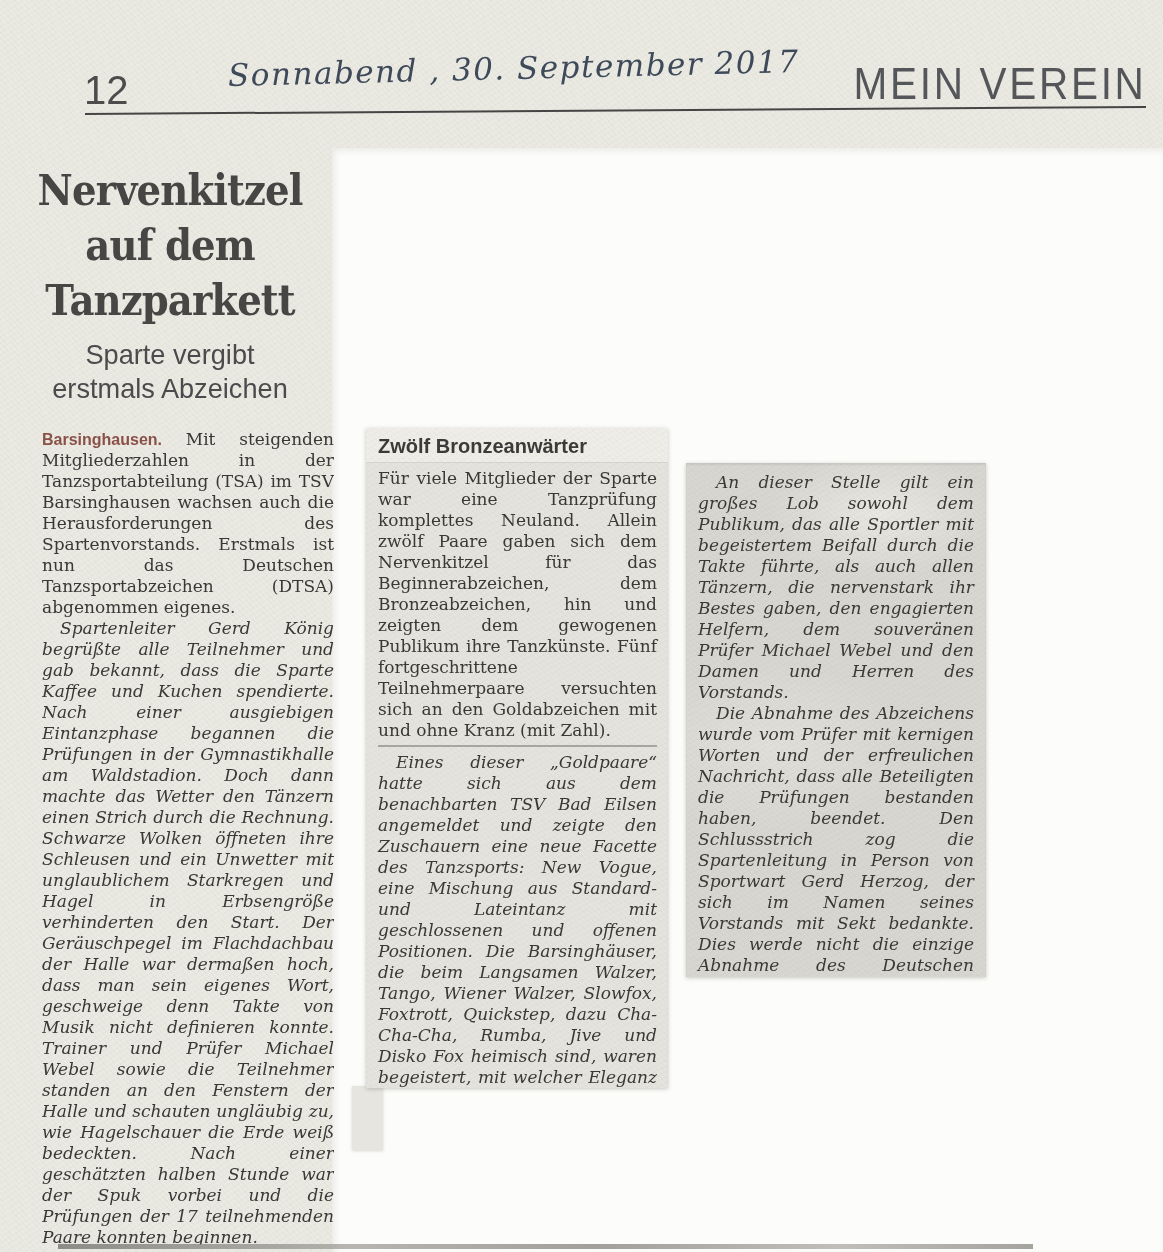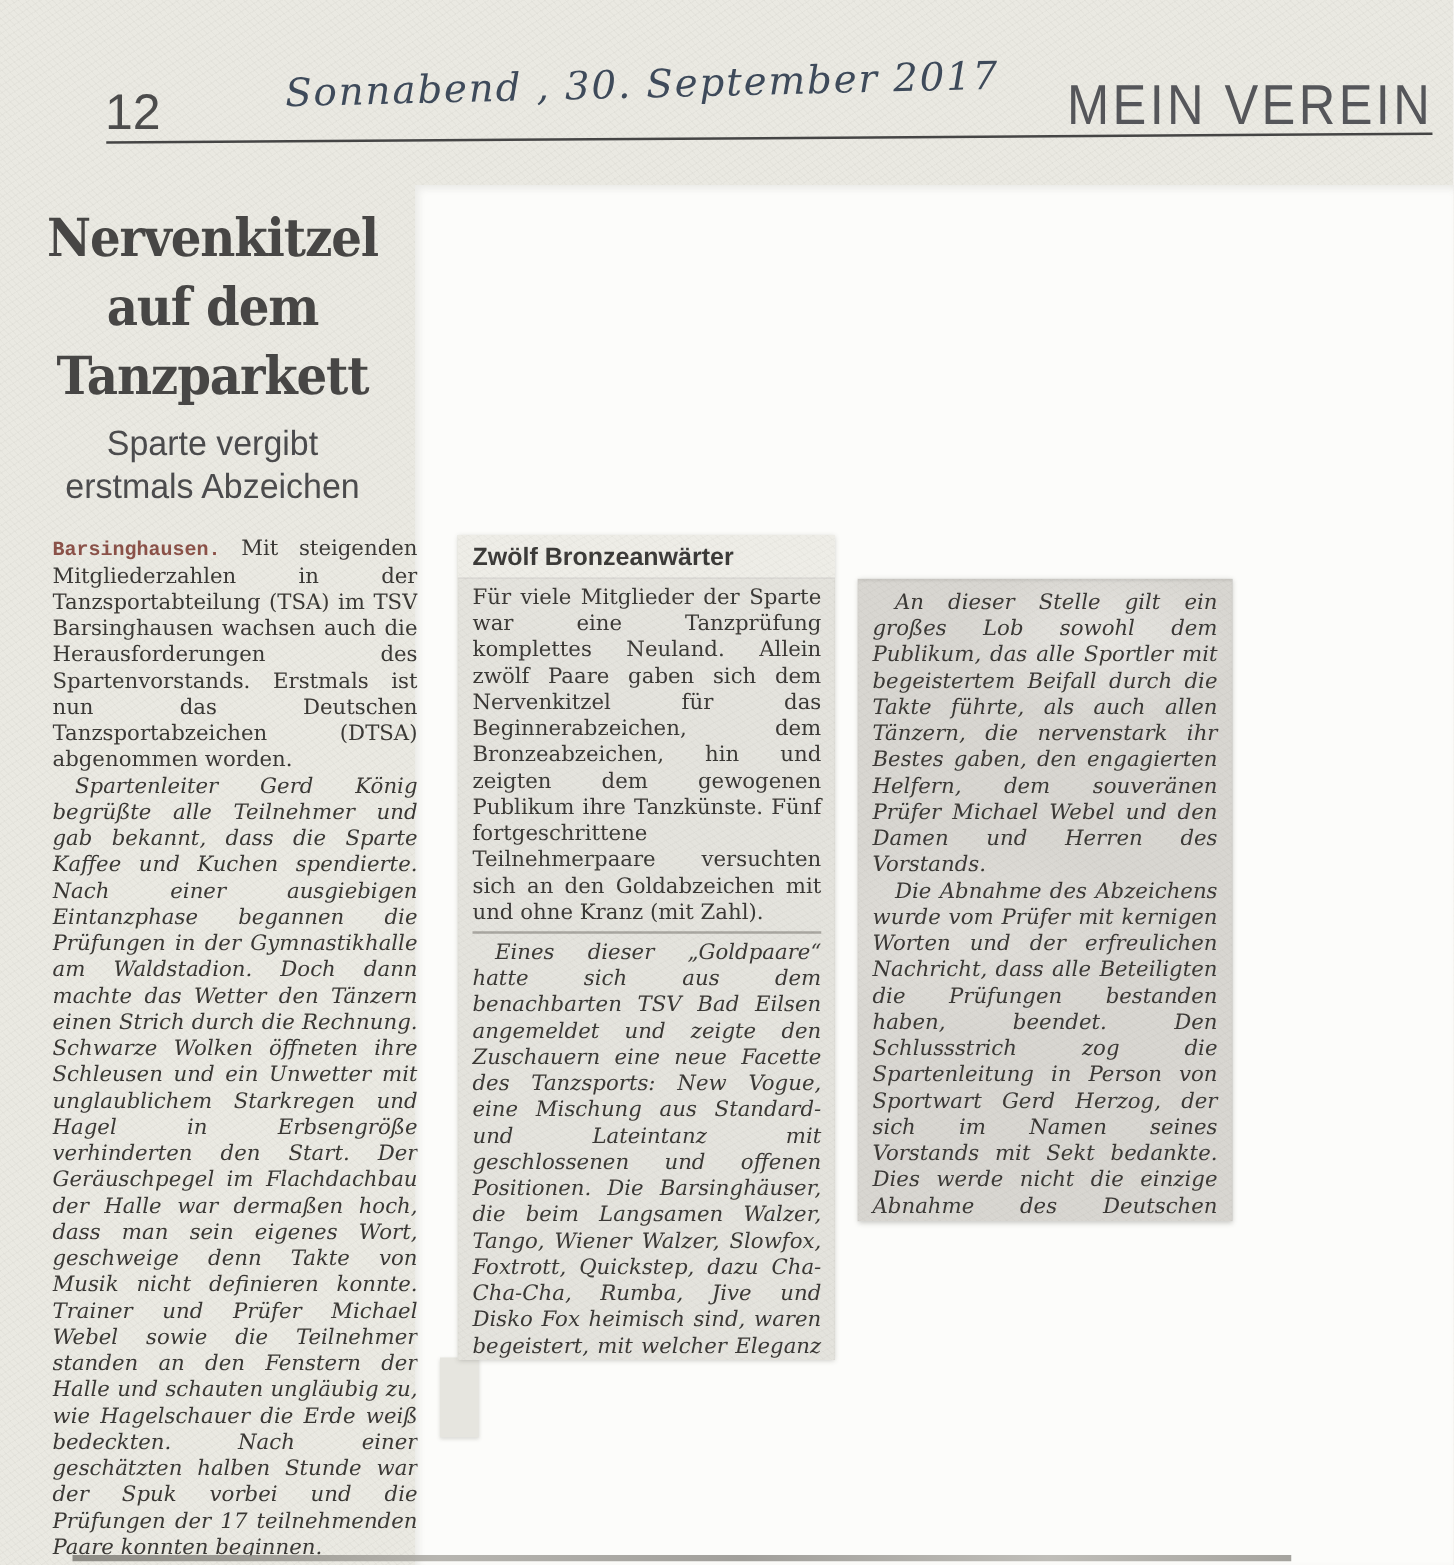--- a/index.html
+++ b/index.html
@@ -33,21 +33,21 @@
         font-family:"DejaVu Serif",serif;font-weight:bold;font-size:42px;line-height:55px;
         letter-spacing:-1px;color:#474645;transform:scaleX(0.92);transform-origin:center top;}
   .subhead{position:absolute;left:20px;top:338px;width:300px;z-index:3;text-align:center;
         font-size:28px;line-height:34px;color:#4b4b4d;transform:scaleX(0.97);
         transform-origin:center top;}
 
   
   .newsbody p{margin:0;font-family:"DejaVu Serif",serif;font-size:17px;line-height:21px;
         text-align:justify;color:#3a3835;hyphens:auto;overflow-wrap:break-word;}
   .newsbody p.indent{text-indent:18px;font-style:italic;}
-  .lead-in{font-family:Liberation Mono, monospace;font-weight:bold;font-size:16px;
+  .lead-in{font-family:Liberation Sans, sans-serif;font-weight:bold;font-size:16px;
         color:#8a5148;}
 
   .col-left{position:absolute;left:42px;top:429px;width:292px;height:816px;overflow:hidden;
         z-index:3;}
 
   .clip{position:absolute;z-index:4;box-shadow:0 1px 4px rgba(70,70,60,0.28),
         inset 0 2px 2px rgba(0,0,0,0.07);}
   .clip::after{content:"";position:absolute;inset:0;pointer-events:none;
     background:
       repeating-linear-gradient(42deg, rgba(110,108,98,0.03) 0 1px, transparent 1px 4px),
@@ -83,21 +83,21 @@
     <div>Nervenkitzel</div>
     <div>auf dem</div>
     <div>Tanzparkett</div>
   </div>
   <div class="subhead">
     <div>Sparte vergibt</div>
     <div>erstmals Abzeichen</div>
   </div>
 
   <div class="col-left newsbody">
-    <p><span class="lead-in">Barsinghausen.</span> <span>Mit steigenden Mitgliederzahlen in der Tanzsportabteilung (TSA) im TSV Barsinghausen wachsen auch die Herausforderungen des Spartenvorstands. Erstmals ist nun das Deutschen Tanzsportabzeichen (DTSA) abgenommen worden.</span></p>
+    <p><span class="lead-in">Barsinghausen.</span> <span>Mit steigenden Mitgliederzahlen in der Tanzsportabteilung (TSA) im TSV Barsinghausen wachsen auch die Herausforderungen des Spartenvorstands. Erstmals ist nun das Deutschen Tanzsportabzeichen (DTSA) abgenommen eigenes.</span></p>
     <p class="indent">Spartenleiter Gerd König begrüßte alle Teilnehmer und gab bekannt, dass die Sparte Kaffee und Kuchen spendierte. Nach einer ausgiebigen Eintanzphase begannen die Prüfungen in der Gymnastikhalle am Waldstadion. Doch dann machte das Wetter den Tänzern einen Strich durch die Rechnung. Schwarze Wolken öffneten ihre Schleusen und ein Unwetter mit unglaublichem Starkregen und Hagel in Erbsengröße verhinderten den Start. Der Geräuschpegel im Flachdachbau der Halle war dermaßen hoch, dass man sein eigenes Wort, geschweige denn Takte von Musik nicht definieren konnte. Trainer und Prüfer Michael Webel sowie die Teilnehmer standen an den Fenstern der Halle und schauten ungläubig zu, wie Hagelschauer die Erde weiß bedeckten. Nach einer geschätzten halben Stunde war der Spuk vorbei und die Prüfungen der 17 teilnehmenden Paare konnten beginnen.</p>
   </div>
 
   <div class="clip clip-middle">
     <div class="kicker">Zwölf Bronzeanwärter</div>
     <div class="body newsbody">
       <p>Für viele Mitglieder der Sparte war eine Tanzprüfung komplettes Neuland. Allein zwölf Paare gaben sich dem Nervenkitzel für das Beginnerabzeichen, dem Bronzeabzeichen, hin und zeigten dem gewogenen Publikum ihre Tanzkünste. Fünf fortgeschrittene Teilnehmerpaare versuchten sich an den Goldabzeichen mit und ohne Kranz (mit Zahl).</p>
       <div class="mid-divider"></div>
       <p class="indent">Eines dieser „Goldpaare“ hatte sich aus dem benachbarten TSV Bad Eilsen angemeldet und zeigte den Zuschauern eine neue Facette des Tanzsports: New Vogue, eine Mischung aus Standard- und Lateintanz mit geschlossenen und offenen Positionen. Die Barsinghäuser, die beim Langsamen Walzer, Tango, Wiener Walzer, Slowfox, Foxtrott, Quickstep, dazu Cha-Cha-Cha, Rumba, Jive und Disko Fox heimisch sind, waren begeistert, mit welcher Eleganz das doch schon reifere Paar seine Tänze präsentierte.</p>
     </div>

